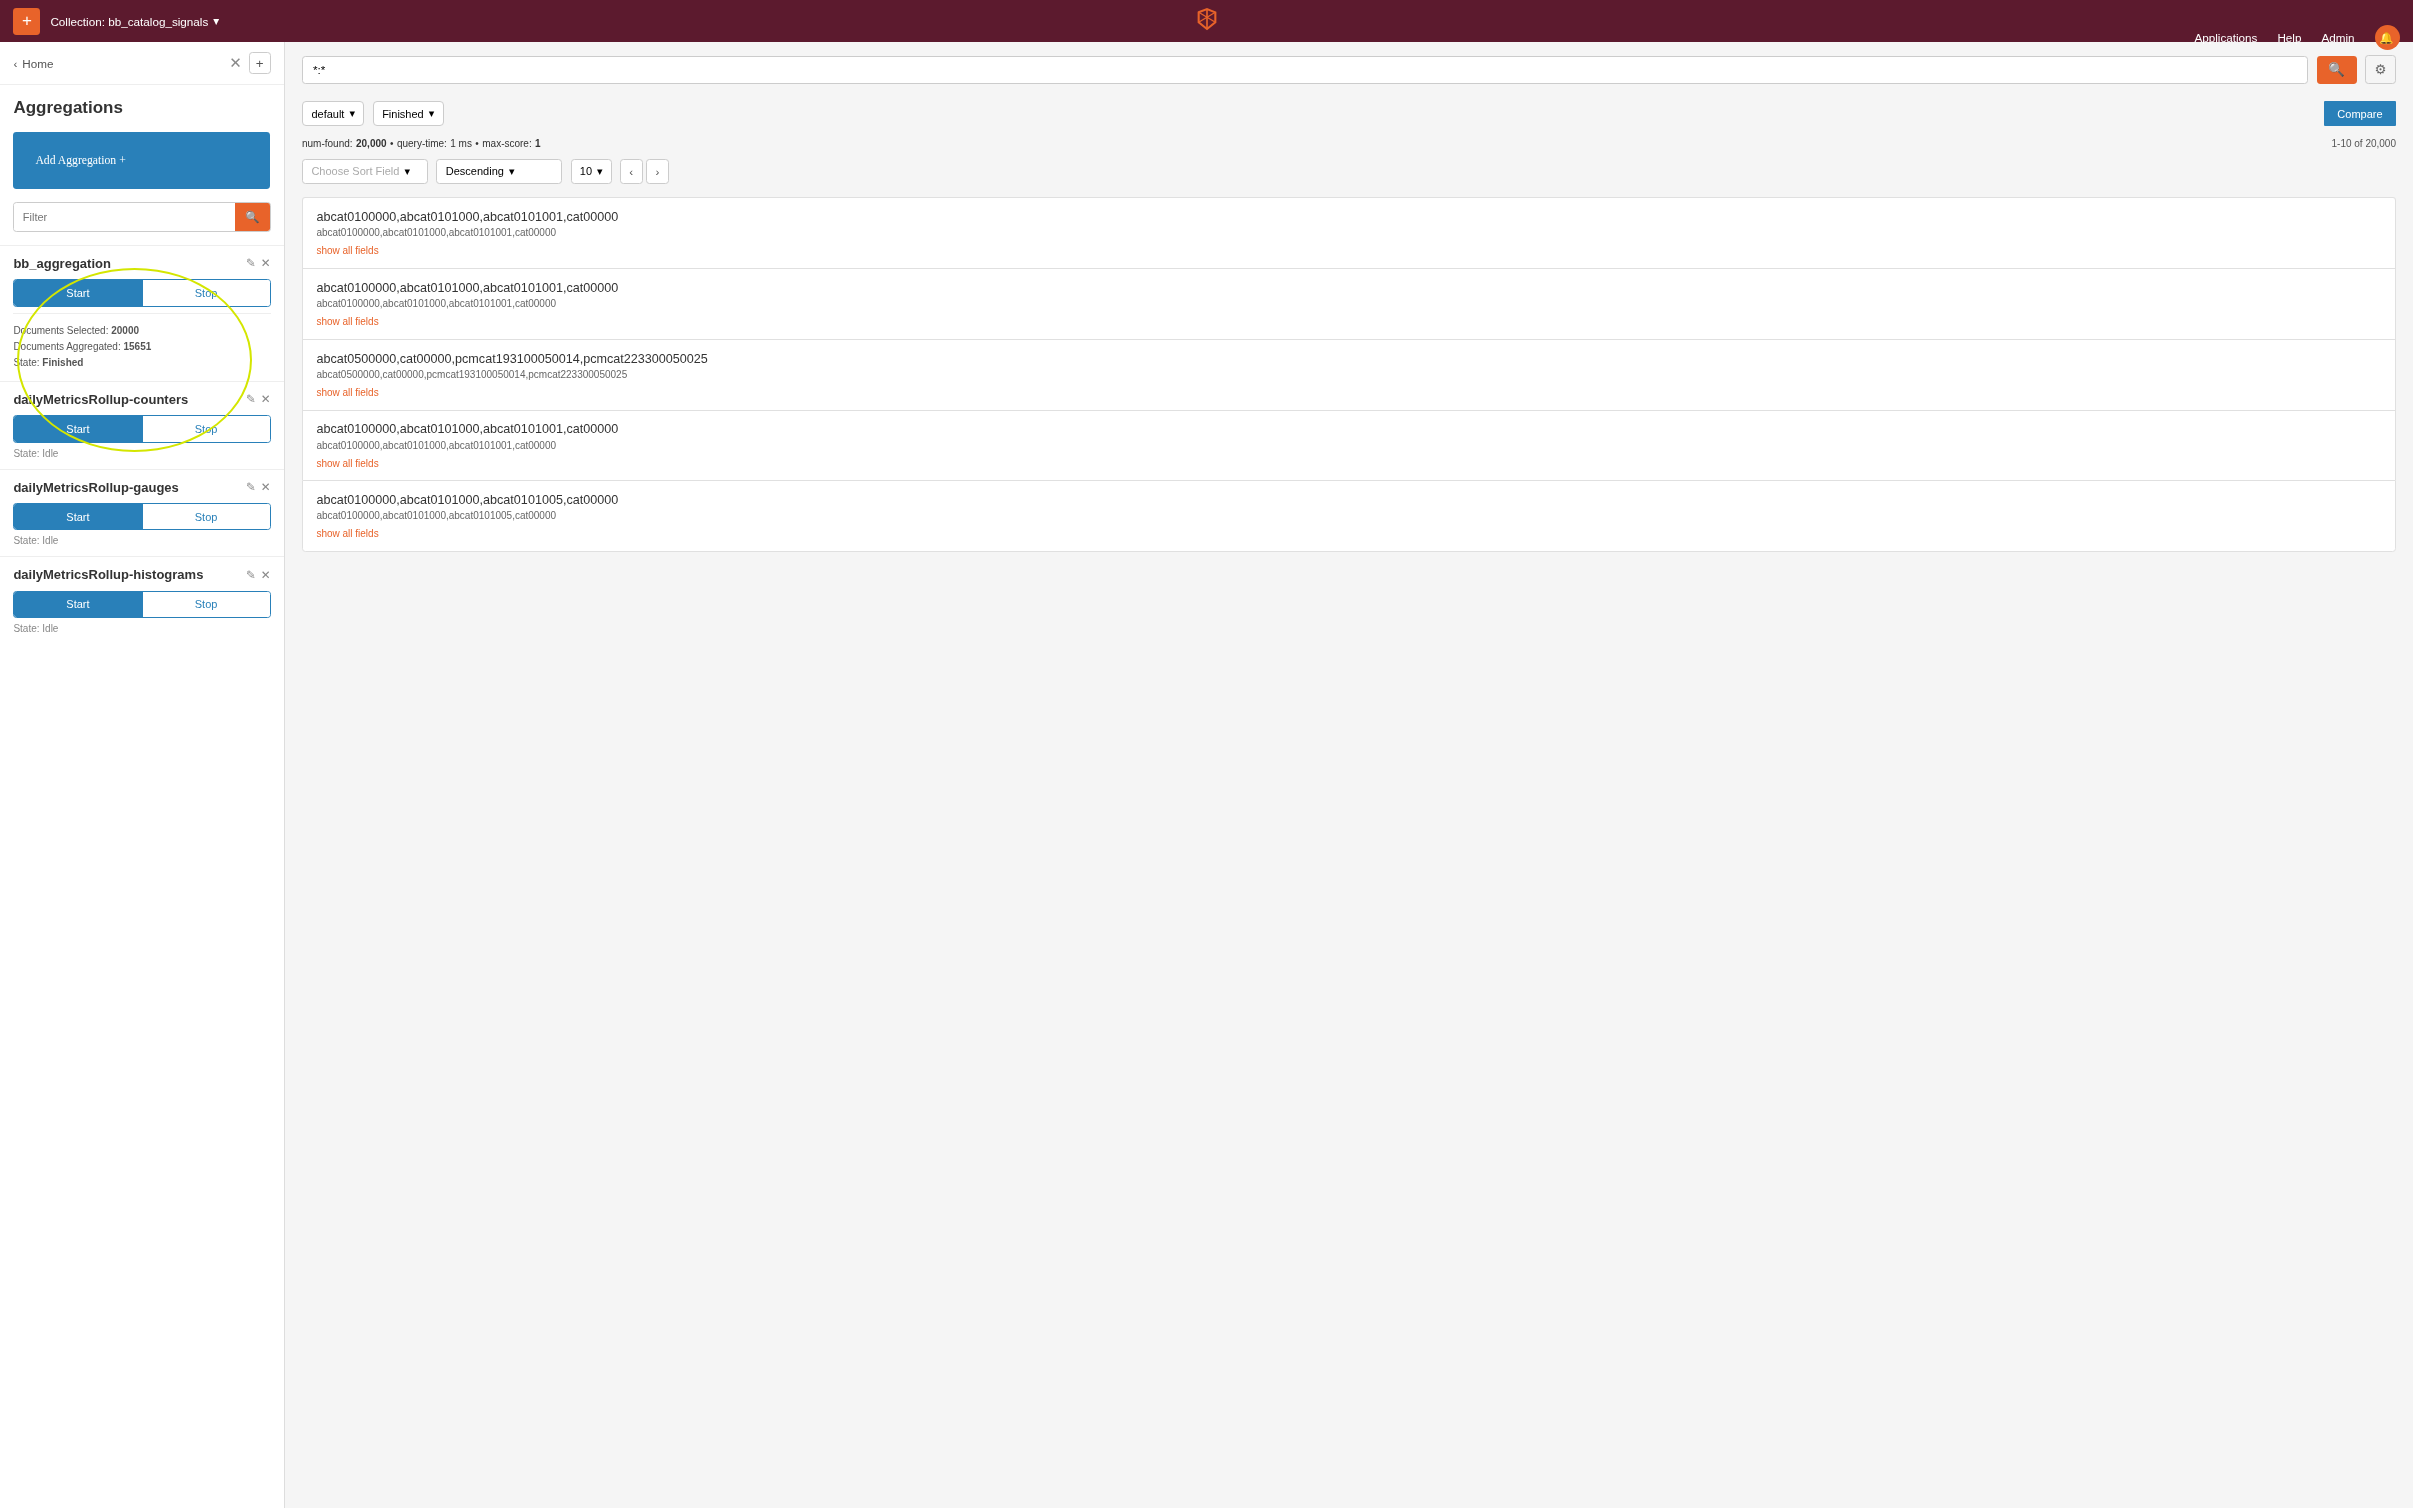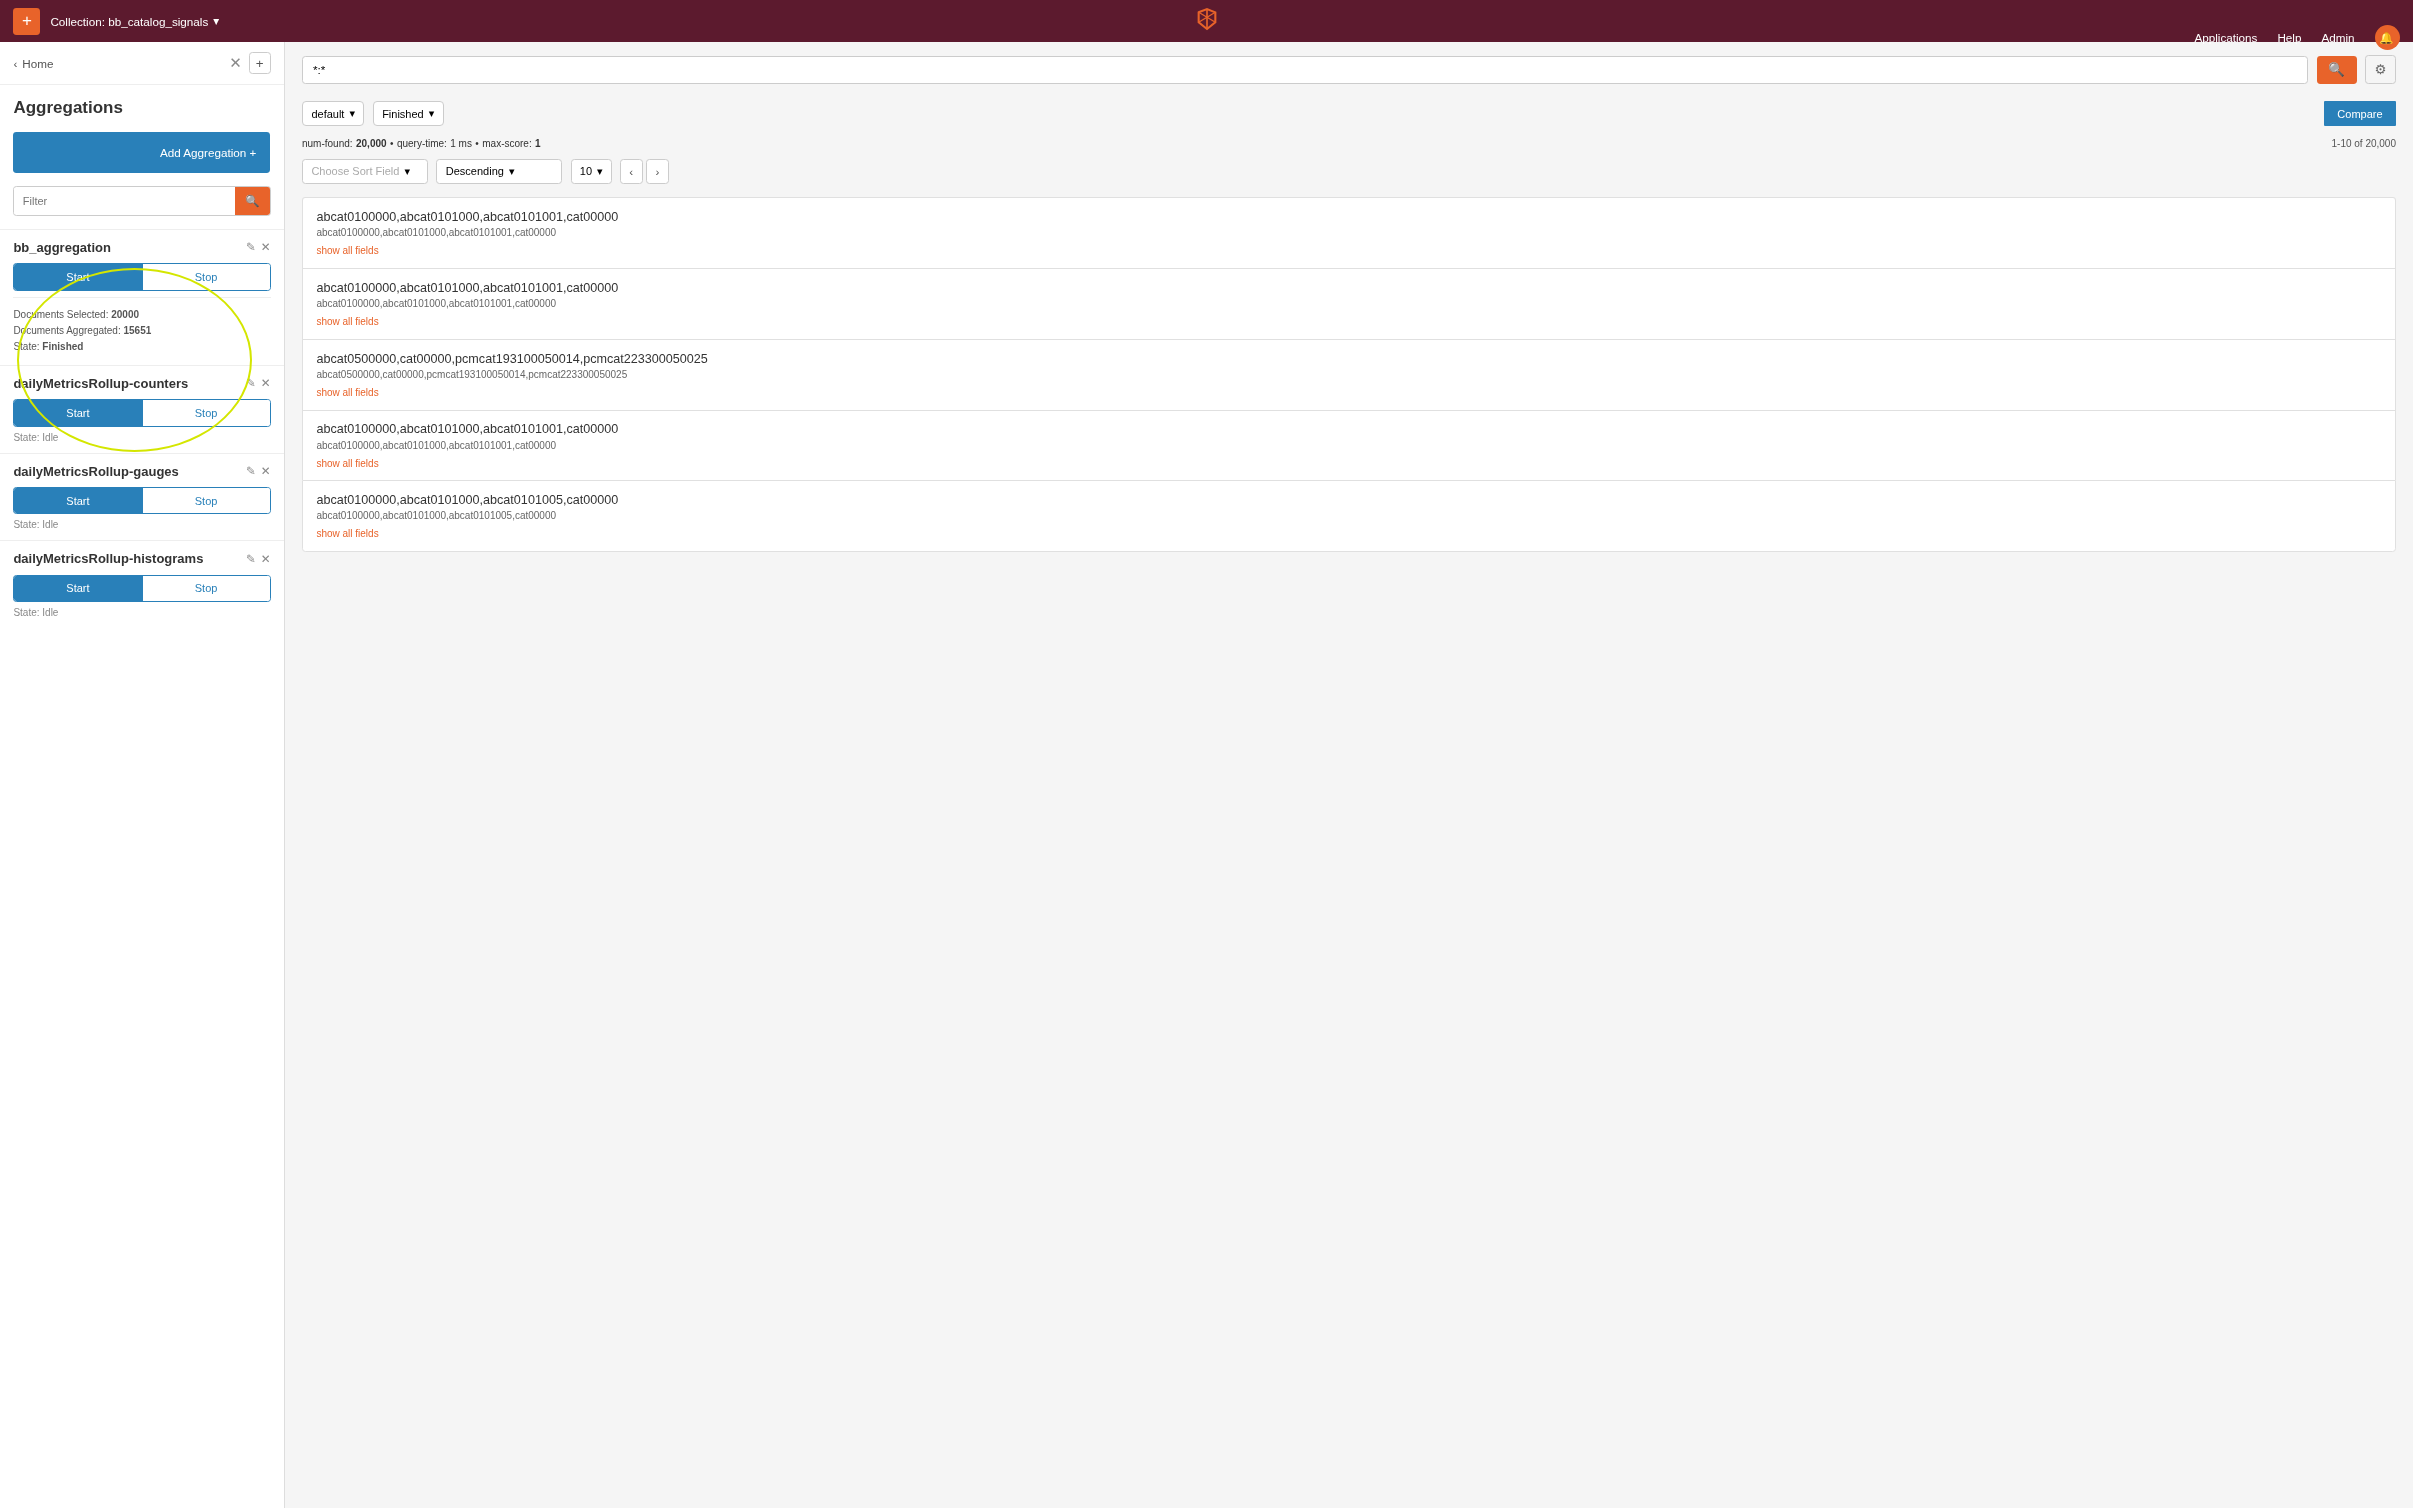--- a/index.html
+++ b/index.html
@@ -105,25 +105,26 @@
       font-weight: 600;
       color: #333;
     }
 
     .add-aggregation-btn {
       margin: 6.7px 13.4px 13.4px;
       background: #2980b9;
       color: white;
       border: none;
       border-radius: 3.4px;
-      padding: 14px;
+      padding: 22px;
       width: calc(100% - 27px);
       font-size: 11.7px;
       cursor: pointer;
-      text-align: right;
+      text-align: left;
+      font-family: Liberation Serif, serif;
     }
 
     .sidebar-filter-row {
       display: flex;
       align-items: center;
       margin: 0 13.4px 13.4px;
       border: 0.8px solid #ccc;
       border-radius: 3.4px;
       overflow: hidden;
     }

